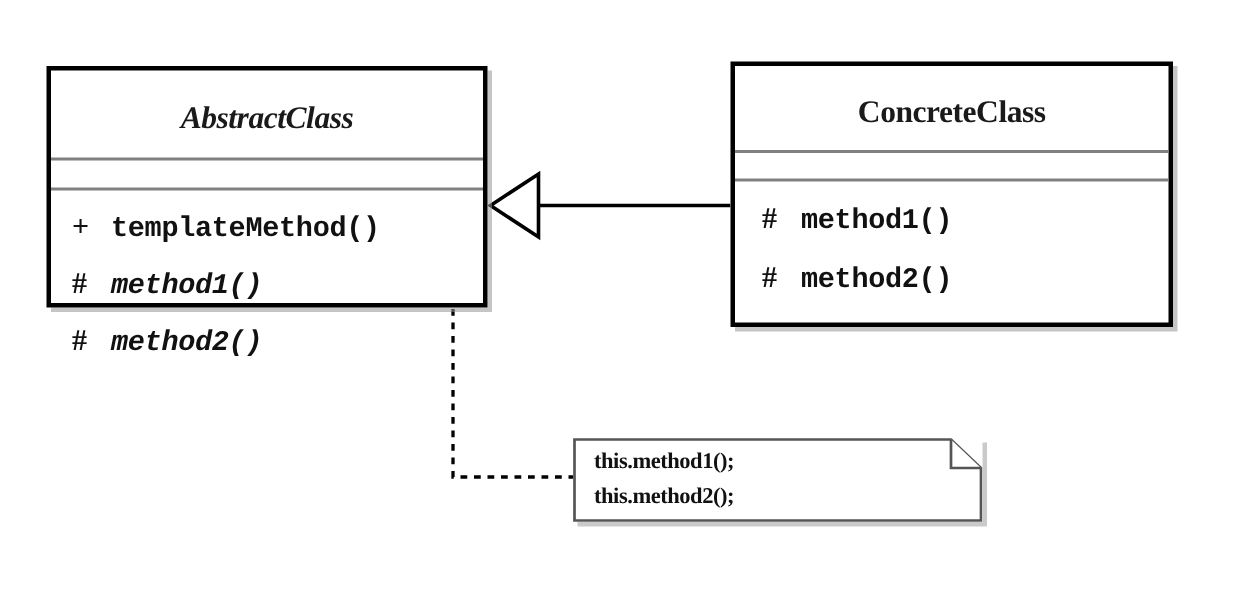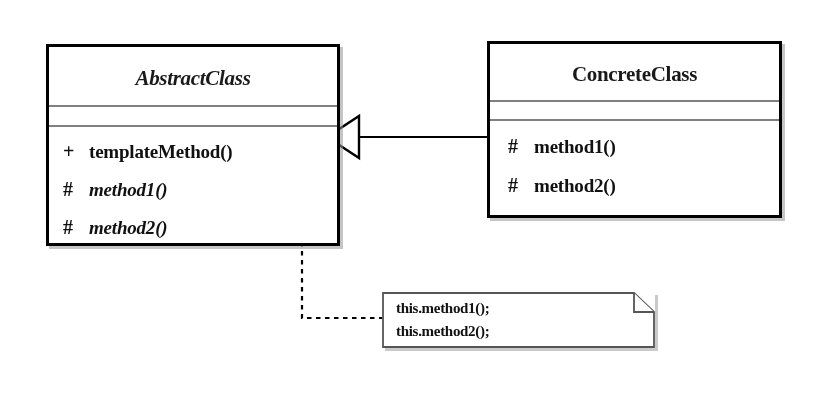--- a/index.html
+++ b/index.html
@@ -60,21 +60,21 @@
   .op-vis {
     font-family: "Liberation Serif", serif;
     font-weight: bold;
     font-size: 20px;
     color: #111111;
     width: 26px;
     flex: none;
     display: inline-block;
   }
   .op-name {
-    font-family: Liberation Serif, serif;
+    font-family: Liberation Mono, monospace;
     font-size: 19px;
     color: #111111;
     letter-spacing: -0.2px;
   }
   .op-name.abstract {
     font-style: italic;
     font-weight: bold;
   }
   .op-name.concrete {
     font-style: normal;
@@ -120,21 +120,21 @@
 
     <line x1="487" y1="137" x2="358" y2="137" stroke="#000000" stroke-width="2.2"></line>
 
     <polygon points="327,137 359,116 359,158" fill="#ffffff" stroke="#000000" stroke-width="2.4" stroke-linejoin="miter"></polygon>
 
     <polyline points="302,170 302,318 382,318" fill="none" stroke="#000000" stroke-width="2.2" stroke-dasharray="4.5,4.5"></polyline>
 
     <circle cx="302" cy="161" r="6" fill="#ffffff" stroke="#000000" stroke-width="2"></circle>
   </svg>
 
-  <div class="uml-class" style="left:46px; top:44px; width:294px; height:202px;">
+  <div class="uml-class" style="left:31px; top:44px; width:294px; height:161px;">
 
     <div class="class-title abstract" style="height:58px; line-height:62px;">AbstractClass</div>
 
     <div class="divider"></div>
 
     <div class="attr-compartment" style="height:18px;"></div>
 
     <div class="divider"></div>
 
     <div class="ops-compartment" style="padding-top:13px;">

